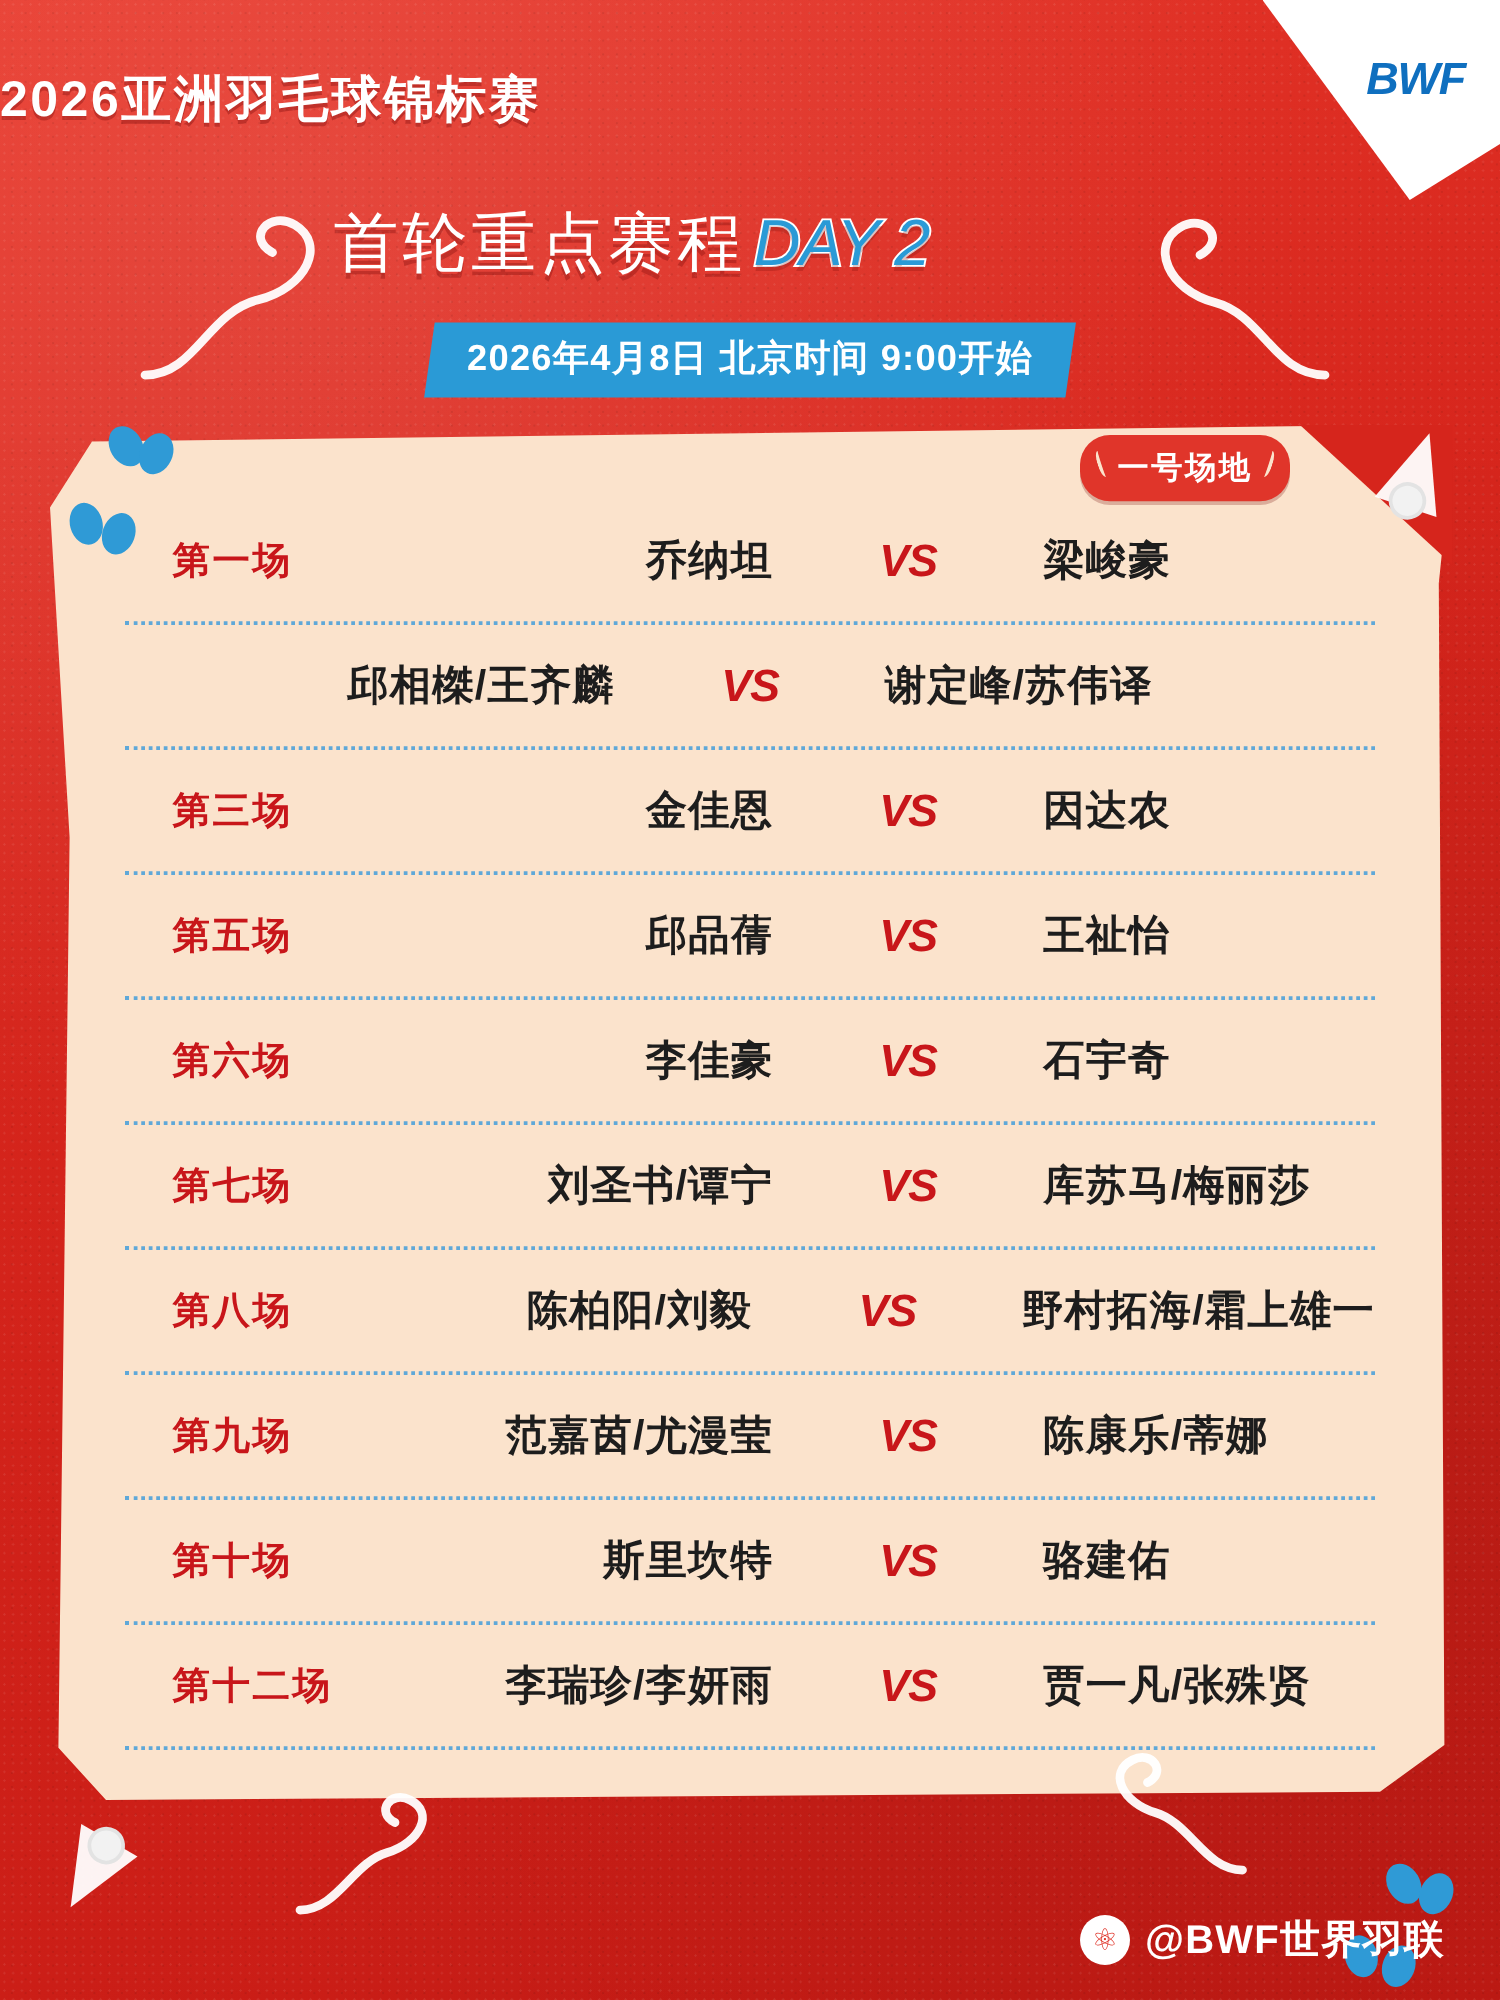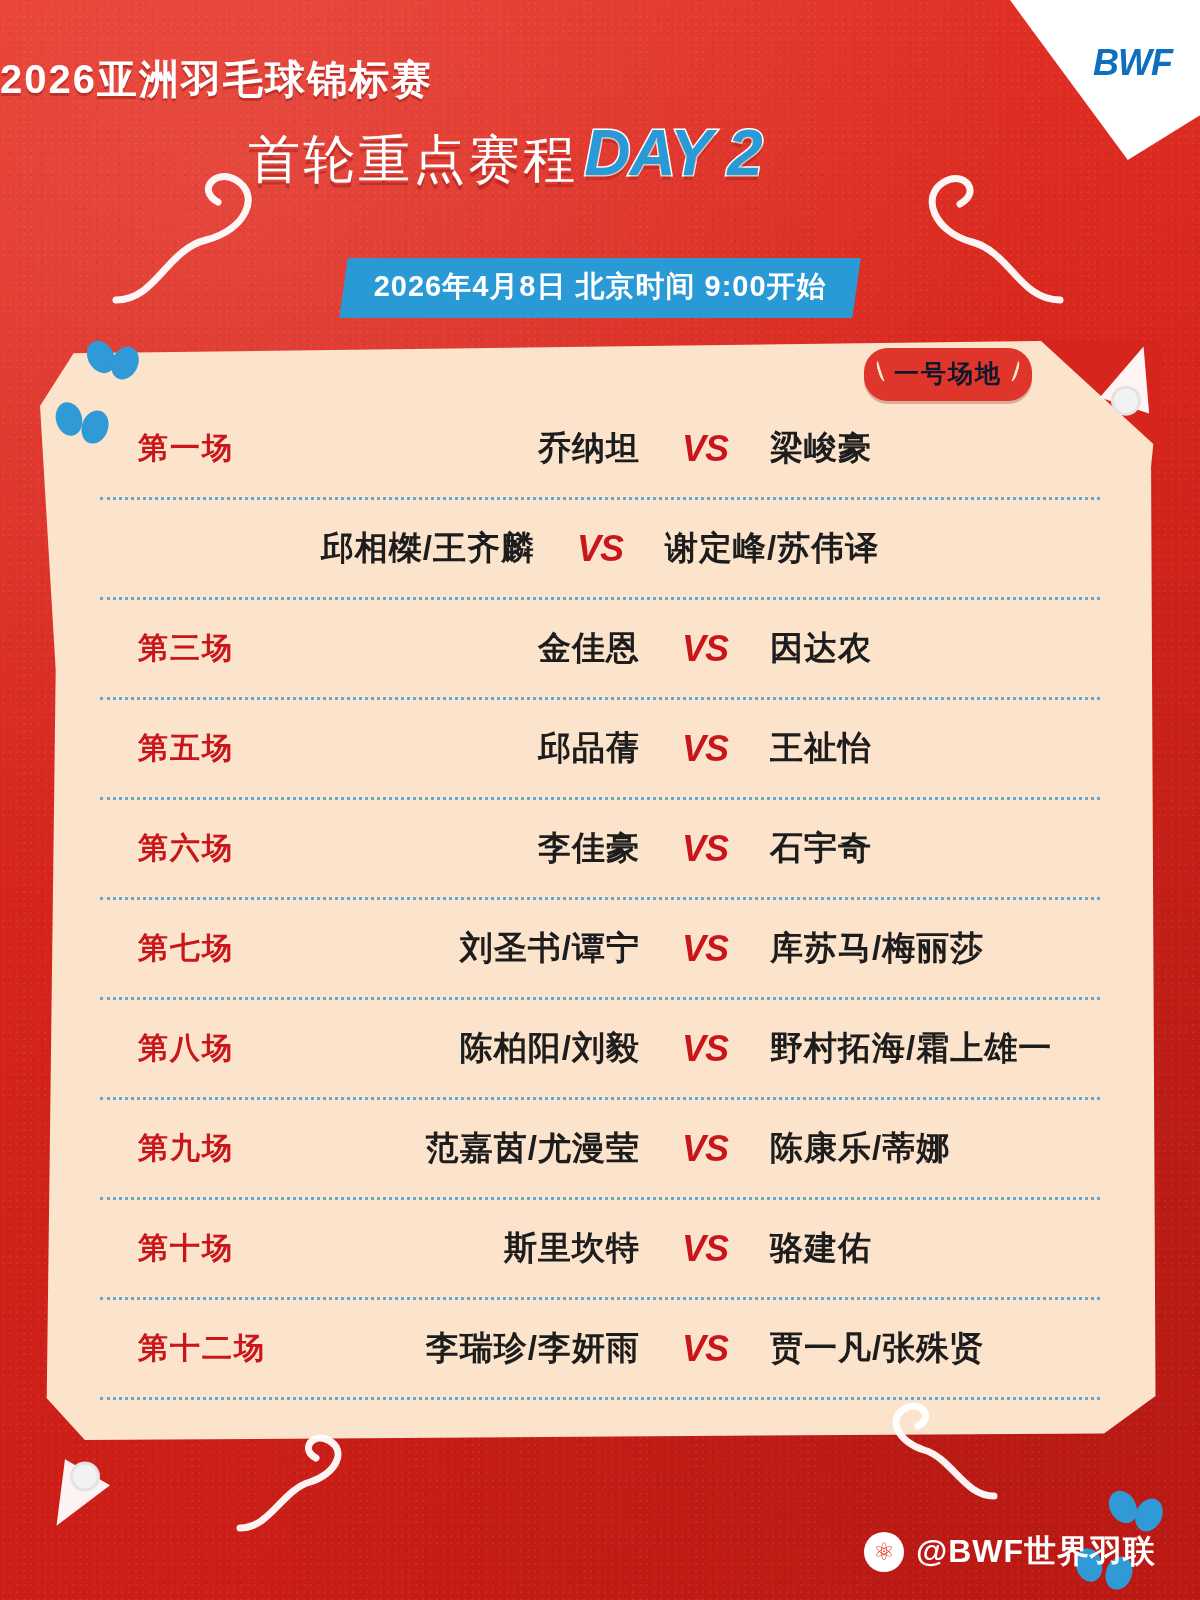--- a/index.html
+++ b/index.html
@@ -58,25 +58,26 @@
     display: flex; align-items: flex-end; justify-content: center; gap: 6px;
   }
   .title-big .cn {
     color: #ffffff;
     font-size: 52px; font-weight: 400; letter-spacing: 3px;
     line-height: 1;
     text-shadow: 0 5px 0 rgba(120,10,8,0.33);
   }
   .title-big .day {
     color: #2a9ad6;
-    font-size: 64px; font-weight: 700; font-style: italic; letter-spacing: -1px;
+    font-size: 52px; font-weight: 400; font-style: italic; letter-spacing: -1px;
     line-height: 1;
     -webkit-text-stroke: 3px #ffffff;
     paint-order: stroke fill;
     text-shadow: 0 5px 0 rgba(120,10,8,0.25);
+    margin-top: 48px;
   }
 
   .datebar {
     position: absolute; top: 258px; left: 50%; transform: translateX(-50%) skewX(-8deg);
     background: #2a9ad6;
     padding: 9px 30px 11px 30px;
   }
   .datebar span {
     display: block; transform: skewX(8deg);
     color: #ffffff; font-size: 29px; font-weight: 800; letter-spacing: 1px;
@@ -100,21 +101,21 @@
   .card-notch {
     position: absolute; top: 340px; left: 1040px;
     width: 122px; height: 112px;
     background: #d6251c;
     clip-path: polygon(100% 0, 100% 100%, 0 0);
   }
 
   .court-badge {
     position: absolute; top: 348px; right: 168px;
     background: #e0352a;
-    color: #0f172a;
+    color: #ffffff;
     font-size: 25px; font-weight: 800; letter-spacing: 2px;
     padding: 9px 30px 11px 30px;
     border-radius: 24px;
     box-shadow: 0 3px 0 rgba(120,10,8,0.25);
   }
   .court-badge::before, .court-badge::after {
     content: "";
     position: absolute; top: 12px;
     width: 4px; height: 22px;
     border-left: 3px solid #fbe3cc;
@@ -125,20 +126,21 @@
 
   
   .rows {
     position: absolute;
     top: 400px; left: 100px; width: 1000px;
   }
   .row {
     display: flex; align-items: center;
     height: 100px;
     border-bottom: 3px dotted #5fa8d8;
+    gap: 43px;
   }
   .row:last-child { }
   .row .no {
     width: 210px;
     color: #c8161a;
     font-size: 30px; font-weight: 800; letter-spacing: 2px;
     padding-left: 38px;
   }
   .row .p1 {
     flex: 1; text-align: right; padding-right: 22px;

